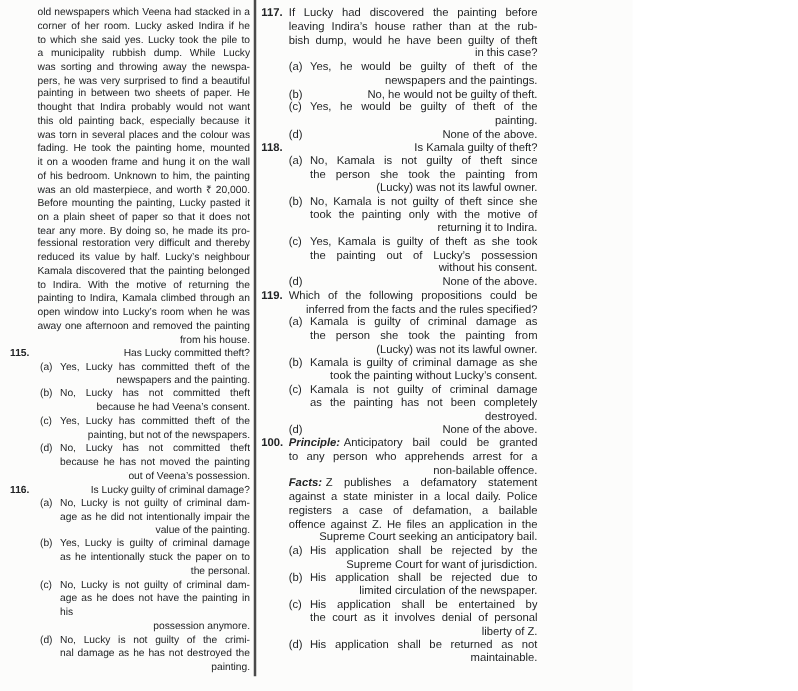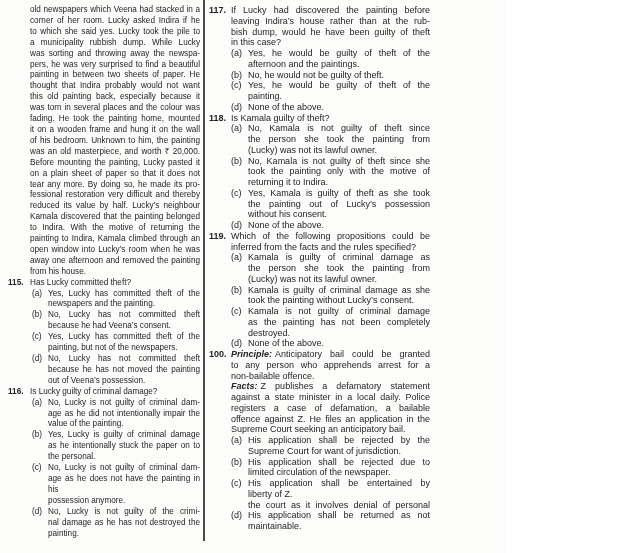--- a/index.html
+++ b/index.html
@@ -21,21 +21,21 @@
   .question{position:relative;padding-left:22px;}
   .qnum{position:absolute;left:0;top:0;font-weight:700;}
 
   .opt{position:relative;}
   #left-col  .opt{padding-left:18px;}
   #left-col  .olabel{position:absolute;left:2px;top:0;}
   #right-col .opt{padding-left:17px;}
   #right-col .olabel{position:absolute;left:0;top:0;}
 
   .ln{text-align:justify;text-align-last:justify;overflow:hidden;}
-  .ln.e{text-align:left;text-align-last:auto;}
+  .ln.e{text-align:right;text-align-last:auto;}
 
   .seg-label{font-weight:700;font-style:italic;padding-right:3px;}
 </style>
 </head>
 <body>
 
 <div class="page" style="background: rgb(252, 252, 251); color: rgb(34, 36, 38);">
   <div class="divider" style="background: rgb(74, 74, 74);"></div>
   <div class="col" id="left-col">
       <div class="intro">
@@ -122,21 +122,21 @@
   <div class="col" id="right-col">
       <div class="question">
         <span class="qnum">117.</span>
         <div class="ln">If Lucky had discovered the painting before</div>
         <div class="ln">leaving Indira’s house rather than at the rub-</div>
         <div class="ln">bish dump, would he have been guilty of theft</div>
         <div class="ln e">in this case?</div>
         <div class="opt">
           <span class="olabel">(a)</span>
           <div class="ln">Yes, he would be guilty of theft of the</div>
-          <div class="ln e">afternoon and the paintings.</div>
+          <div class="ln e">newspapers and the paintings.</div>
         </div>
         <div class="opt">
           <span class="olabel">(b)</span>
           <div class="ln e">No, he would not be guilty of theft.</div>
         </div>
         <div class="opt">
           <span class="olabel">(c)</span>
           <div class="ln">Yes, he would be guilty of theft of the</div>
           <div class="ln e">painting.</div>
         </div>
@@ -213,22 +213,22 @@
           <div class="ln e">Supreme Court for want of jurisdiction.</div>
         </div>
         <div class="opt">
           <span class="olabel">(b)</span>
           <div class="ln">His application shall be rejected due to</div>
           <div class="ln e">limited circulation of the newspaper.</div>
         </div>
         <div class="opt">
           <span class="olabel">(c)</span>
           <div class="ln">His application shall be entertained by</div>
+          <div class="ln">the court as it involves denial of personal</div>
           <div class="ln e">liberty of Z.</div>
-          <div class="ln">the court as it involves denial of personal</div>
         </div>
         <div class="opt">
           <span class="olabel">(d)</span>
           <div class="ln">His application shall be returned as not</div>
           <div class="ln e">maintainable.</div>
         </div>
       </div>
     </div>
 </div>
 

